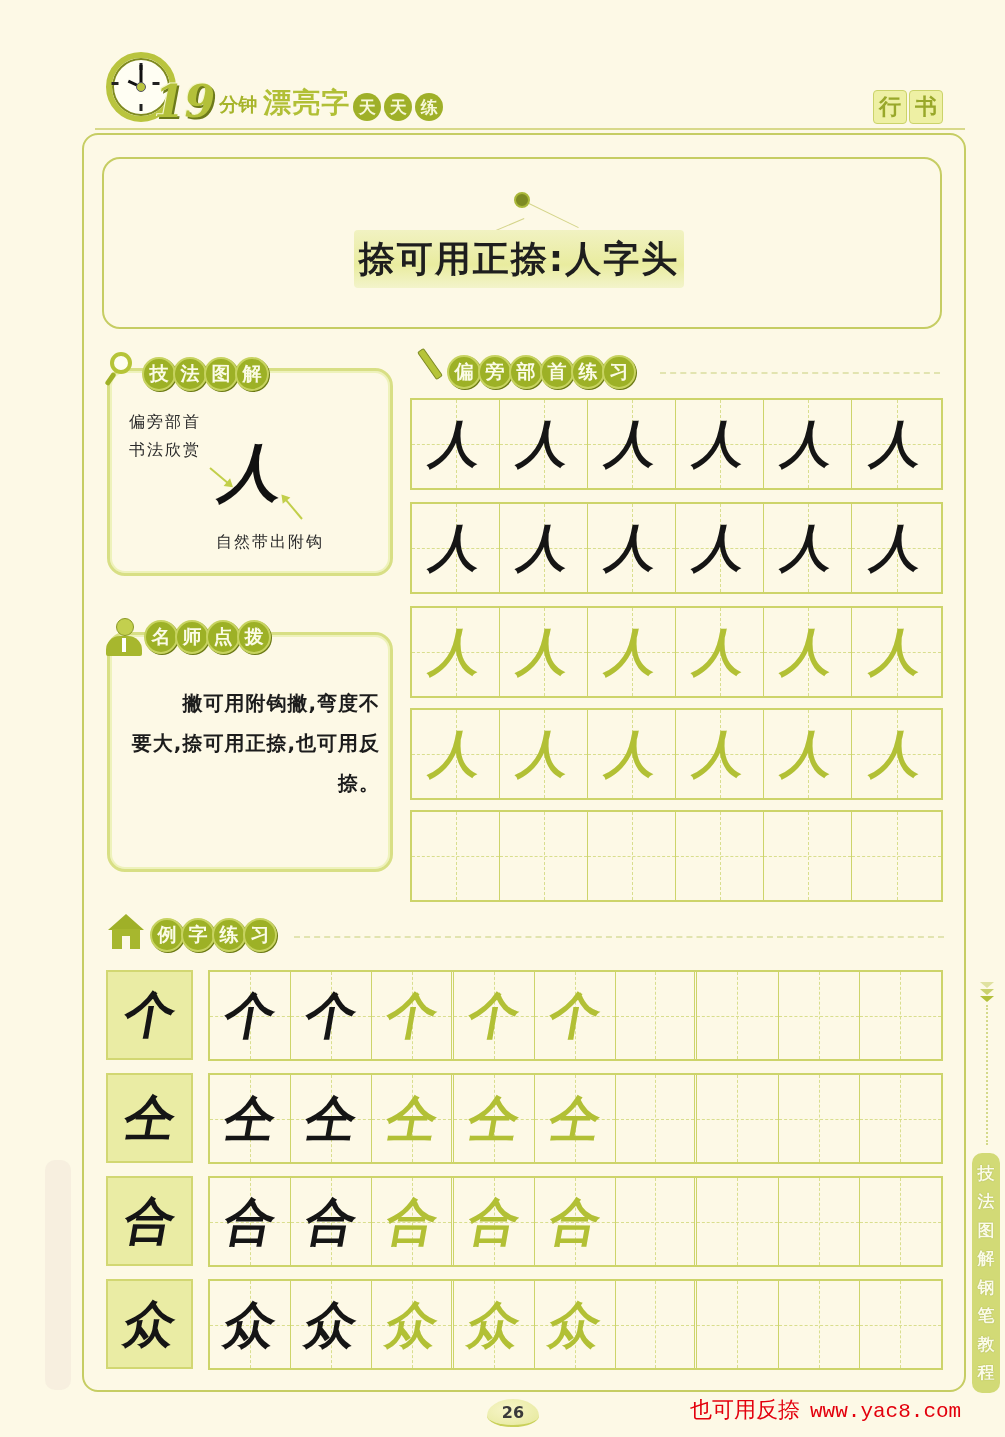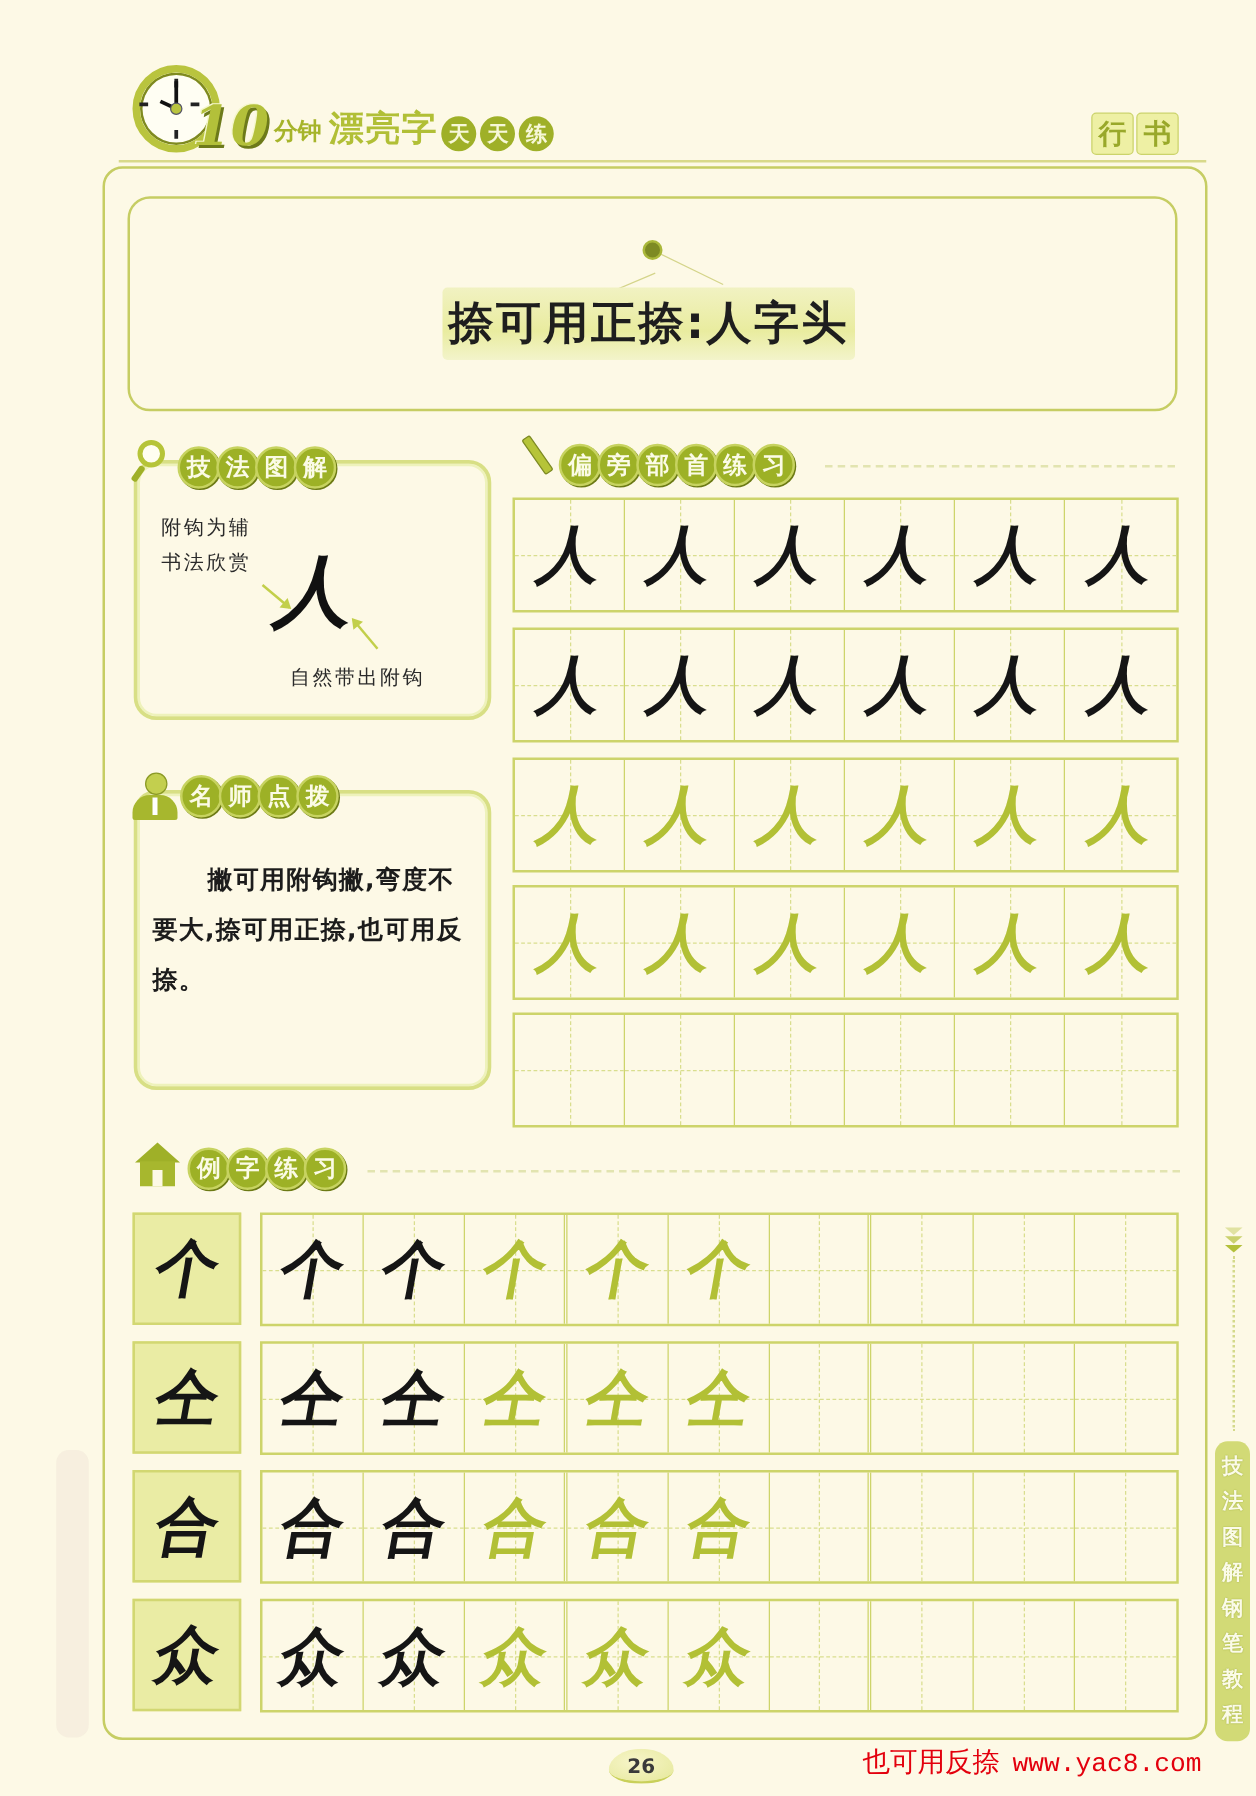--- a/index.html
+++ b/index.html
@@ -119,21 +119,21 @@
   .diagram-char {
     position: absolute; left: 222px; top: 442px; font-family: "DejaVu Serif", serif;
     font-size: 62px; font-weight: bold; color: #111; line-height: 62px;
     transform: skewX(-12deg);
   }
   .arrow { position: absolute; height: 2px; background: #c2cf4a; transform-origin: 0 50%; }
   .arrow::after { content: ""; position: absolute; right: -2px; top: -4px; border-left: 8px solid #c2cf4a; border-top: 5px solid transparent; border-bottom: 5px solid transparent; }
 
   .tip-text {
     position: absolute; left: 122px; top: 683px; width: 258px;
-    font-size: 20px; font-weight: bold; line-height: 40px; color: #1c1c1c; letter-spacing: 1px;
+    font-size: 20px; font-weight: bold; line-height: 40px; color: #1c1c1c; letter-spacing: 1px; text-align: right;
   }
 
   
   .grid-row {
     position: absolute; display: flex;
     border: 2px solid #cdd46a;
   }
   .cell {
     position: relative; border-right: 1px solid #cdd46a;
     display: flex; align-items: center; justify-content: center;
@@ -191,21 +191,21 @@
 <div class="clock">
   <div class="tick" style="transform:translate(-50%,-24px)"></div>
   <div class="tick" style="transform:translate(-50%,17px)"></div>
   <div class="tick" style="transform:translate(-24px,-50%) rotate(90deg)"></div>
   <div class="tick" style="transform:translate(17px,-50%) rotate(90deg)"></div>
   <div class="hand-h"></div>
   <div class="hand-m"></div>
   <div class="hub"></div>
 </div>
 <div class="brand">
-  <span class="num">10</span>
+  <span class="num">19</span>
   <span class="small">分钟</span>
   <span class="big">漂亮字</span>
   <span class="circ">天</span>
   <span class="circ">天</span>
   <span class="circ">练</span>
 </div>
 <div class="header-line"></div>
 <div class="style-badge">
   <span>行</span>
   <span>书</span>
@@ -227,27 +227,27 @@
   <div class="ring"></div>
     <div class="handle"></div>
 </div>
 <div class="sec-label" style="left:142px;top:357px;">
   <span class="pill">技</span>
   <span class="pill">法</span>
   <span class="pill">图</span>
   <span class="pill">解</span>
 </div>
 <div class="diagram-text" style="left:129px;top:408px;">
-  <div>附钩为辅</div>
+  <div>偏旁部首</div>
   <div>书法欣赏</div>
 </div>
 <div class="diagram-char">人</div>
 <div class="arrow" style="left:210px;top:467px;width:28px;transform:rotate(40deg);"></div>
 <div class="arrow" style="left:302px;top:518px;width:30px;transform:rotate(-130deg);"></div>
-<div class="diagram-text" style="left:232px;top:528px;">自然带出附钩</div>
+<div class="diagram-text" style="left:216px;top:528px;">自然带出附钩</div>
 
 <div class="info-box" style="left:107px;top:632px;width:286px;height:240px;"></div>
 <div class="sec-icon teacher" style="left:106px;top:618px;">
   <div class="head"></div>
     <div class="torso"></div>
     <div class="tie"></div>
 </div>
 <div class="sec-label" style="left:144px;top:620px;">
   <span class="pill">名</span>
   <span class="pill">师</span>

